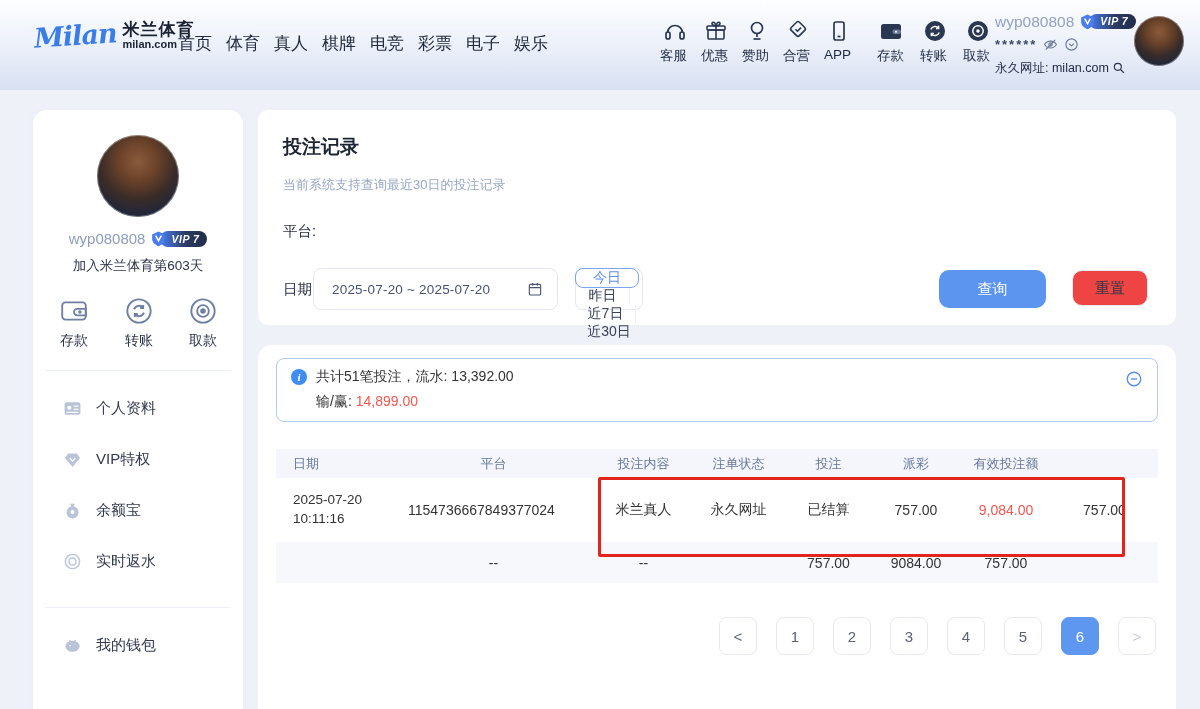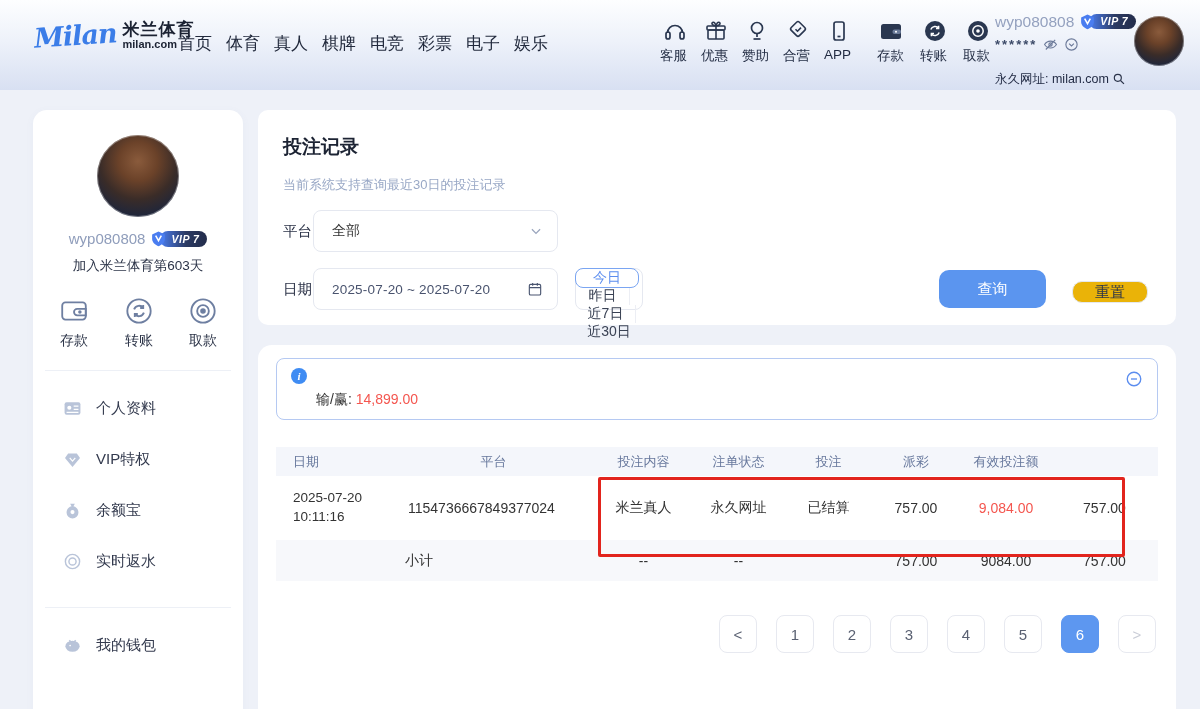--- a/index.html
+++ b/index.html
@@ -39,21 +39,21 @@
   .user-name { font-size:15.5px; color:#94a1bf; }
   .vip-badge { position:relative; display:flex; align-items:center; }
   .vip-shield { position:relative; z-index:2; }
   .vip-pill {
     margin-left:-7px; padding:2px 8px 2px 11px; border-radius:9px;
     background:linear-gradient(90deg,#4a7df0 0%,#2b3a63 55%,#232c4a 100%);
     color:#fff; font-size:10.5px; font-weight:800; font-style:italic; letter-spacing:.5px;
   }
   .user-line2 { display:flex; align-items:center; gap:6px; margin-top:7px; }
   .user-masked { font-size:13px; font-weight:800; letter-spacing:2px; color:#3c4a68; }
-  .user-line3 { display:flex; align-items:center; gap:3px; margin-top:20px; font-size:12.5px; color:#232c45; }
+  .user-line3 { display:flex; align-items:center; gap:3px; margin-top:9px; font-size:12.5px; color:#232c45; }
   .mini-ic { color:#6c7a99; }
 
   .avatar { border-radius:50%;
     background:radial-gradient(circle at 50% 32%, #8a5b3c 0%, #6b4229 28%, #3a2c28 55%, #20263a 78%, #171c2c 100%);
     box-shadow:inset 0 0 0 1px rgba(255,255,255,.35);
   }
   .avatar.small { position:absolute; left:1134px; top:16px; width:50px; height:50px; }
 
   
   .sidebar {
@@ -110,23 +110,23 @@
   .seg-cell.active {
     margin:-1px; height:42px; border:1px solid #7aa5f2; border-radius:8px;
     color:#5b8def; background:#fff; z-index:2; width:64px;
   }
   .btn-query {
     position:absolute; left:681px; top:160px; width:107px; height:38px;
     background:#5b95ef; border:none; border-radius:10px; color:#fff;
     font-size:15px; font-family:inherit; cursor:pointer;
   }
   .btn-reset {
-    position:absolute; left:814px; top:160px; width:76px; height:22px;
-    background:#eab308; border:1px solid #e5e8ee; border-radius:10px;
-    color:#2f3747; font-size:15px; font-family:inherit; cursor:pointer;margin-top:11px;
+    position:absolute; left:814px; top:160px; width:76px; height:36px;
+    background:#ef4444; border:1px solid #e5e8ee; border-radius:10px;
+    color:#2f3747; font-size:15px; font-family:inherit; cursor:pointer;
   }
 
   
   .table-panel {
     position:absolute; left:258px; top:345px; width:918px; height:404px;
     background:#fff; border-radius:14px 14px 0 0; padding:13px 18px 0;
   }
   .summary {
     border:1px solid #b5c9f2; border-radius:8px; padding:9px 14px 10px;
     position:relative;
@@ -423,28 +423,20 @@
       <span class="lb">我的钱包</span>
     </div>
   </div>
 </aside>
 
 <section class="filter-panel">
   <h1 class="fp-title">投注记录</h1>
   <div class="fp-sub">当前系统支持查询最近30日的投注记录</div>
 
   <span class="fp-row-label lab1">平台:</span>
-  <div class="fp-select">
-    <span class="val">全部</span>
-    <span>
-      <svg width="14" height="14" viewBox="0 0 24 24" fill="none" stroke="#9aa5bd" stroke-width="2.2">
-          <path d="M5 9l7 7 7-7"></path>
-        </svg>
-    </span>
-  </div>
 
   <span class="fp-row-label lab2">日期:</span>
   <div class="fp-date">
     <span class="val">2025-07-20  ~  2025-07-20</span>
     <span>
       <svg width="16" height="16" viewBox="0 0 24 24" fill="none" stroke="#4a5570" stroke-width="1.7">
           <rect x="3.5" y="5" width="17" height="16" rx="2"></rect>
           <path d="M3.5 10h17M8.5 3v4M15.5 3v4"></path>
         </svg>
     </span>
@@ -459,20 +451,21 @@
 
   <button class="btn-query">查询</button>
   <button class="btn-reset">重置</button>
 </section>
 
 <section class="table-panel">
 
   <div class="summary">
     <div class="sum-row1">
       <span class="info-dot">i</span>
+      <span class="sum-text">共计51笔投注，流水: 13,392.00</span>
     </div>
     <div class="sum-row2">
       <span>输/赢: </span><span class="sum-loss">14,899.00</span>
     </div>
     <span class="collapse-ic">
       <svg width="18" height="18" viewBox="0 0 24 24" fill="none" stroke="currentColor" stroke-width="1.8">
           <circle cx="12" cy="12" r="9"></circle>
           <path d="M8 12h8"></path>
         </svg>
     </span>
@@ -498,21 +491,20 @@
       <div class="td">米兰真人</div>
       <div class="td">永久网址</div>
       <div class="td">已结算</div>
       <div class="td">757.00</div>
       <div class="td red">9,084.00</div>
       <div class="td">757.00</div>
     </div>
 
     <div class="tr tsub">
       <div class="td"></div>
-      <div class="td subtotal-label">小计</div>
       <div class="td">--</div>
       <div class="td">--</div>
       <div class="td"></div>
       <div class="td">757.00</div>
       <div class="td">9084.00</div>
       <div class="td">757.00</div>
     </div>
   </div>
 
   <div class="pagination">

